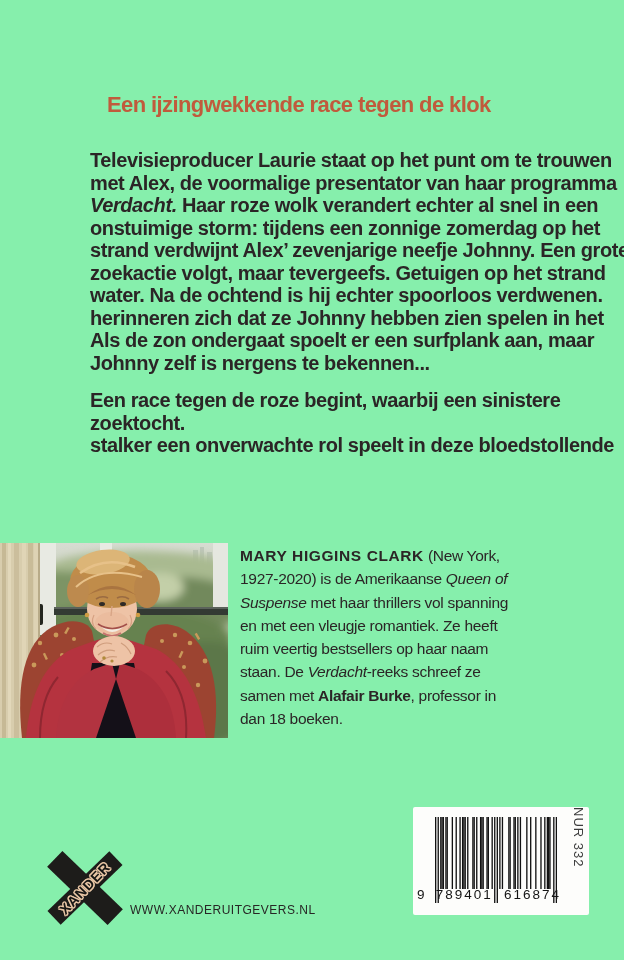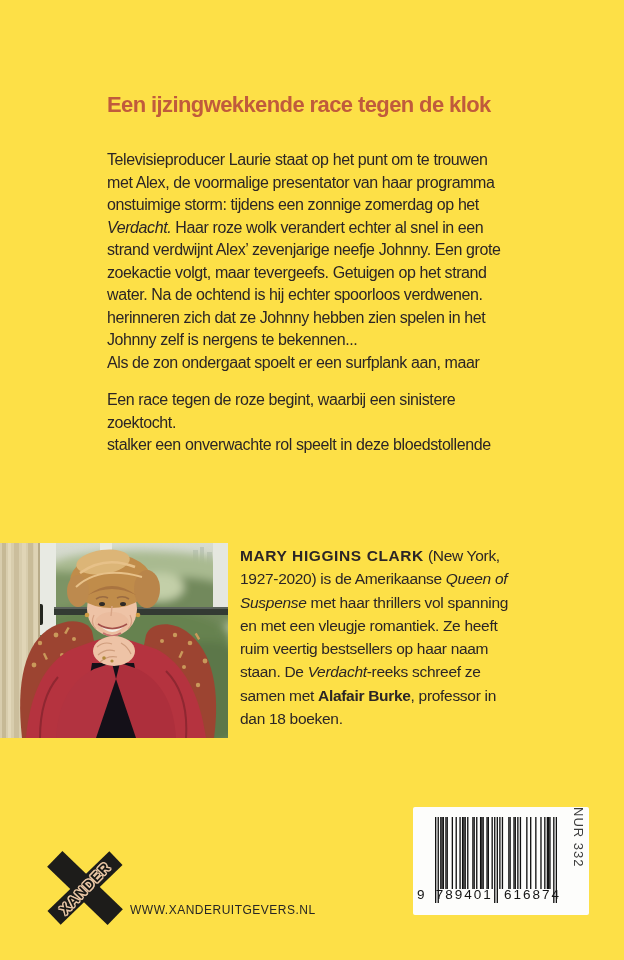--- a/index.html
+++ b/index.html
@@ -9,23 +9,24 @@
     width:624px;height:960px;
     overflow:hidden;
     background:#e9c6a5;
   }
   .heading{
     position:absolute;left:107px;top:92px;
     font-size:22px;font-weight:bold;letter-spacing:-0.6px;
     color:#c05b3c;white-space:nowrap;
   }
   .blurb{
-    position:absolute;left:107px;top:149px;width:450px;
-    font-size:16px;line-height:22.5px;letter-spacing:-0.4px;
+    position:absolute;left:90px;top:149px;width:450px;
+    font-size:20px;line-height:22.5px;letter-spacing:-0.4px;
     color:#2b2526;
+    font-weight:bold;
   }
   .blurb .para{margin:0 0 15px 0;}
   .tline{white-space:nowrap;}
   .it{font-style:italic;}
   .bd{font-weight:bold;}
   .sp{letter-spacing:0.6px;}
   .bio{
     position:absolute;left:240px;top:544px;width:310px;
     font-size:15.5px;line-height:23.3px;letter-spacing:-0.3px;
     color:#2b2526;
@@ -73,36 +74,36 @@
     position:absolute;right:3px;top:0;height:100%;
     display:flex;align-items:center;
     writing-mode:vertical-rl;
     font-size:13px;letter-spacing:1px;color:#3c3c3c;
     white-space:nowrap;
   }
 </style>
 </head>
 <body>
 
-<div id="cover" style="background: #fde047;">
+<div id="cover" style="background: #86efac;">
 
   <div class="heading" style="color: rgb(192, 91, 60);">Een ijzingwekkende race tegen de klok</div>
 
   <div class="blurb">
     <div class="para">
         <div class="tline"><span>Televisieproducer Laurie staat op het punt om te trouwen</span></div>
         <div class="tline"><span>met Alex, de voormalige presentator van haar programma</span></div>
+        <div class="tline"><span class="it">Verdacht.</span><span> Haar roze wolk verandert echter al snel in een</span></div>
         <div class="tline"><span>onstuimige storm: tijdens een zonnige zomerdag op het</span></div>
-        <div class="tline"><span class="it">Verdacht.</span><span> Haar roze wolk verandert echter al snel in een</span></div>
         <div class="tline"><span>strand verdwijnt Alex’ zevenjarige neefje Johnny. Een grote</span></div>
         <div class="tline"><span>zoekactie volgt, maar tevergeefs. Getuigen op het strand</span></div>
         <div class="tline"><span>water. Na de ochtend is hij echter spoorloos verdwenen.</span></div>
         <div class="tline"><span>herinneren zich dat ze Johnny hebben zien spelen in het</span></div>
+        <div class="tline"><span>Als de zon ondergaat spoelt er een surfplank aan, maar</span></div>
         <div class="tline"><span>Johnny zelf is nergens te bekennen...</span></div>
-        <div class="tline"><span>Als de zon ondergaat spoelt er een surfplank aan, maar</span></div>
       </div>
     <div class="para">
         <div class="tline"><span>Een race tegen de roze begint, waarbij een sinistere</span></div>
         <div class="tline"><span>zoektocht.</span></div>
         <div class="tline"><span>stalker een onverwachte rol speelt in deze bloedstollende</span></div>
       </div>
   </div>
 
   <div class="photo">
     <svg width="228" height="195" viewBox="0 0 228 195" role="img">

